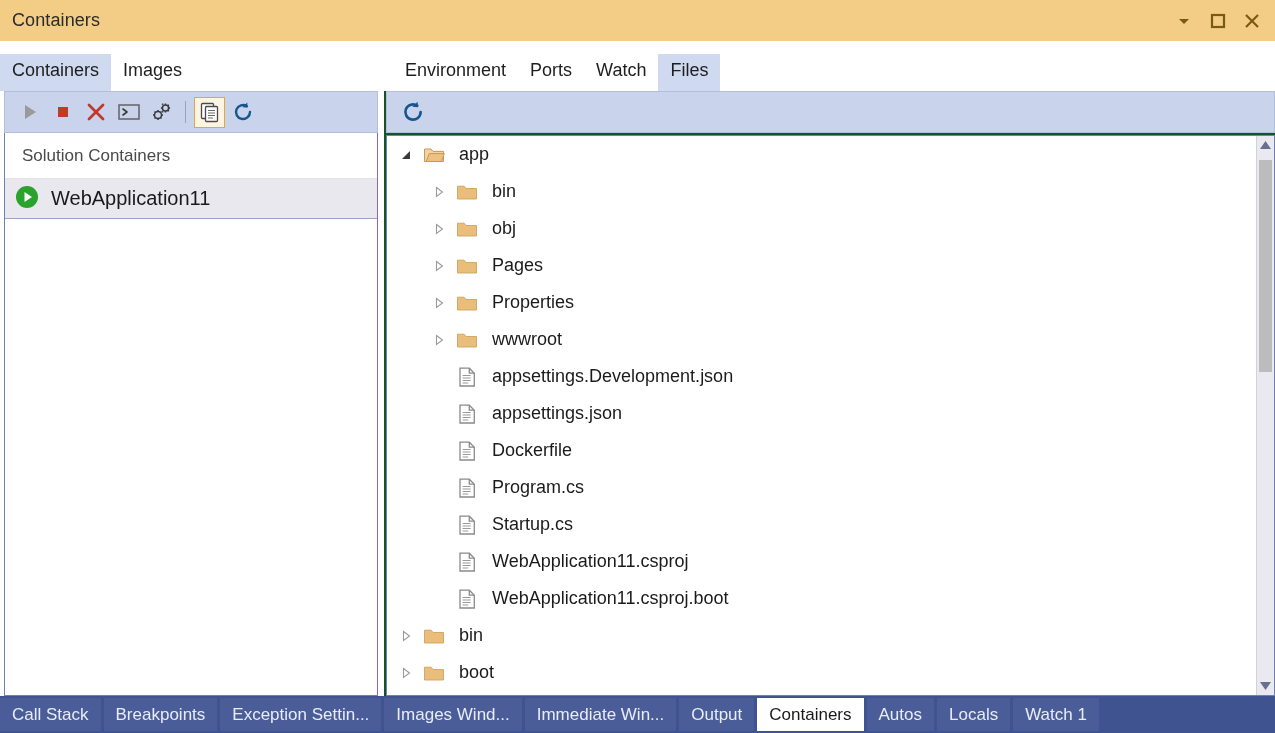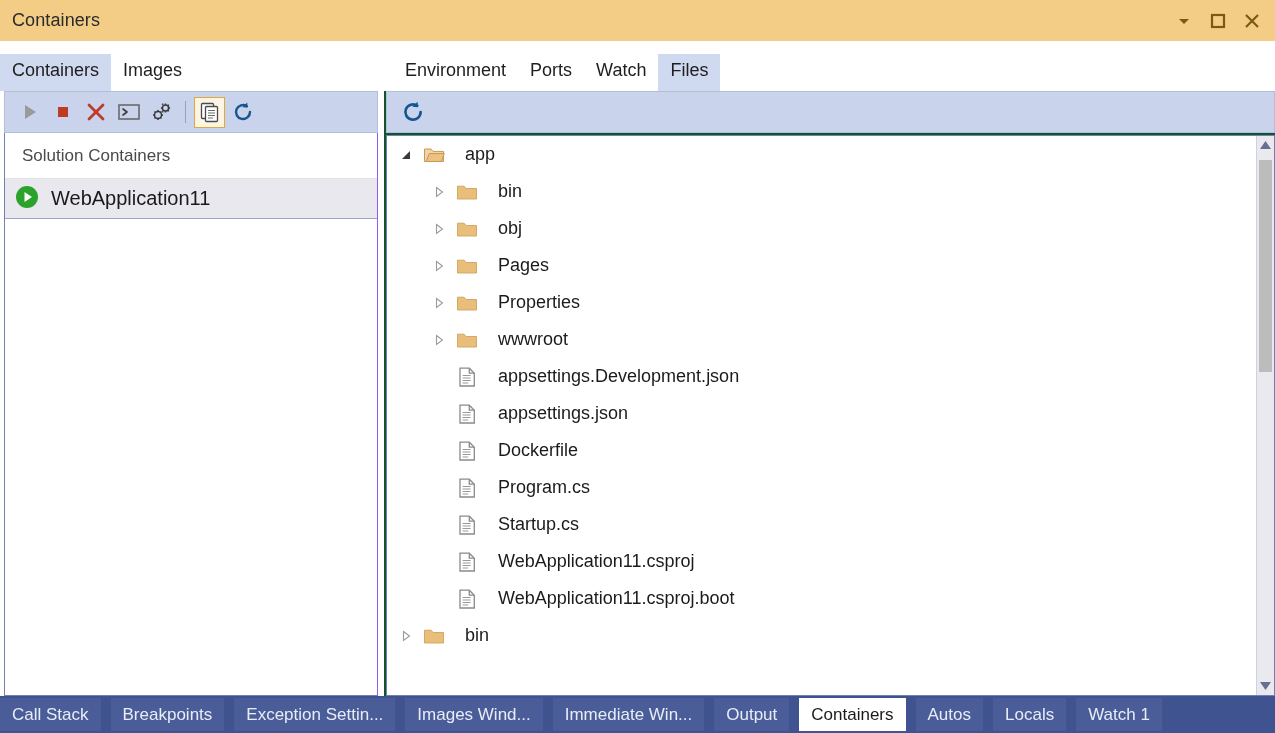--- a/index.html
+++ b/index.html
@@ -114,21 +114,21 @@
   }
   #tree-scroll {
     position: absolute; left: 0; top: 0; right: 18px; bottom: 0;
     overflow: hidden;
   }
   .tree-node {
     height: 37px; display: flex; align-items: center;
     cursor: default; white-space: nowrap;
   }
   .tree-node .label {
-    font-size: 18px; color: #1b1b1b; margin-left: 20px;
+    font-size: 18px; color: #1b1b1b; margin-left: 14px;
   }
   .expander {
     width: 22px; height: 37px;
     display: flex; align-items: center; justify-content: center;
     flex: 0 0 22px;
   }
   .ic { width: 22px; height: 22px; flex: 0 0 22px; display: block; }
 
   
   #vscroll {
@@ -146,21 +146,20 @@
     position: absolute; left: 2px; width: 13px; top: 24px; height: 212px;
     background: #bcbcbc;
   }
 
   
   #bottom-bar {
     position: absolute; left: 0; top: 696px; width: 1275px; height: 37px;
     background: #3f5390;
     display: flex; align-items: stretch;
     padding: 2px 0 2px 0;
-    gap: 7px;
   }
   .btab {
     display: flex; align-items: center; justify-content: center;
     color: #e8ecf7; font-size: 17px;
     padding: 0 12px; margin-right: 3px;
     background: #4a5d98;
     white-space: nowrap; cursor: default;
   }
   .btab.selected { background: #ffffff; color: #1a1a1a; }
 </style>
@@ -452,20 +451,33 @@
             <svg width="12" height="12" viewBox="0 0 12 12">
               <path d="M3.5 1.5 L9.5 6 L3.5 10.5 Z" fill="none" stroke="#9a9a9a" stroke-width="1.1"></path>
             </svg>
           </span>
           <span style="margin-left: 6px; display: flex;">
             <svg class="ic" viewBox="0 0 22 22">
               <path d="M1.5 18V5.2h6.6l2 2.3h10.4V18z" fill="#e8be7a" stroke="#d0a35d" stroke-width="0.9"></path>
             </svg>
           </span>
           <span class="label">bin</span>
+        </div>
+        <div class="tree-node" style="padding-left: 8px;">
+          <span class="expander">
+            <svg width="12" height="12" viewBox="0 0 12 12">
+              <path d="M3.5 1.5 L9.5 6 L3.5 10.5 Z" fill="none" stroke="#9a9a9a" stroke-width="1.1"></path>
+            </svg>
+          </span>
+          <span style="margin-left: 6px; display: flex;">
+            <svg class="ic" viewBox="0 0 22 22">
+              <path d="M1.5 18V5.2h6.6l2 2.3h10.4V18z" fill="#e8be7a" stroke="#d0a35d" stroke-width="0.9"></path>
+            </svg>
+          </span>
+          <span class="label">boot</span>
         </div>
       </div>
 
     <div id="vscroll">
       <div class="sb-arrow" id="sb-up">
         <svg width="11" height="8" viewBox="0 0 11 8">
             <path d="M5.5 0 L11 8 L0 8 Z" fill="#67708c"></path>
           </svg>
       </div>
       <div id="sb-thumb"></div>

